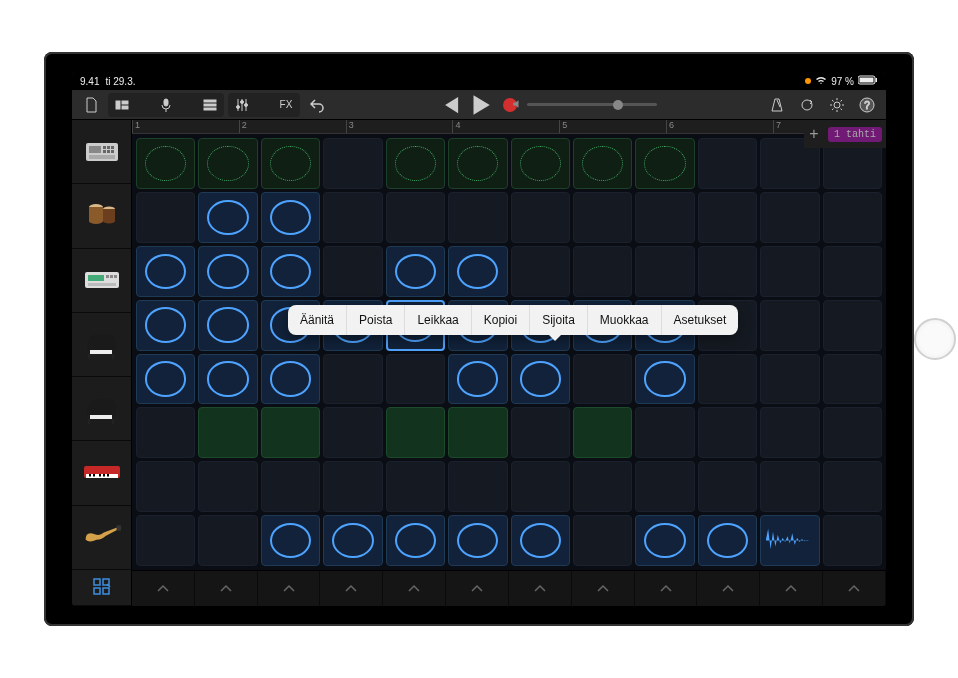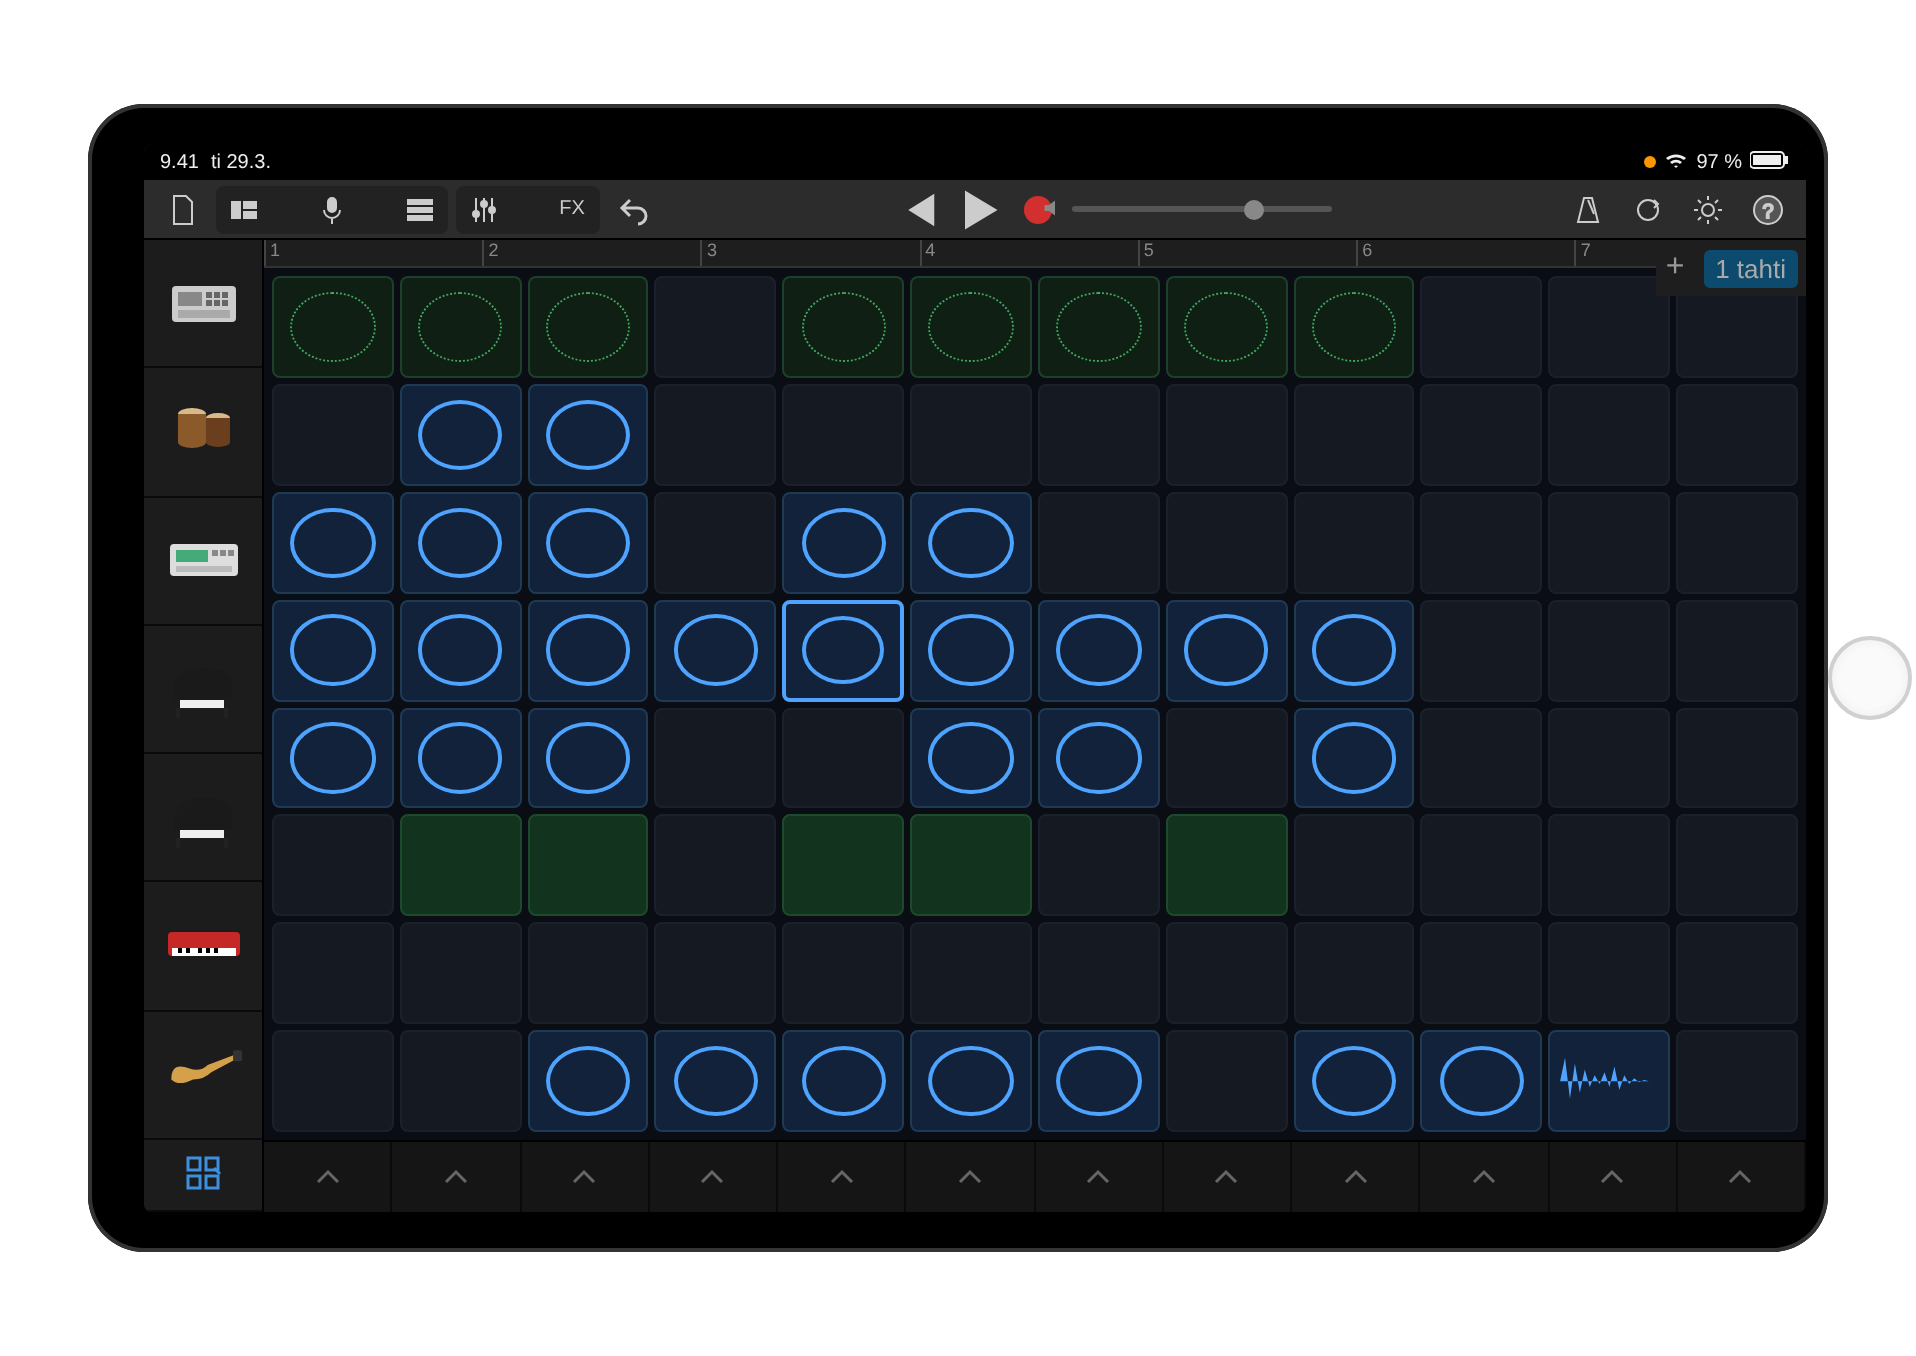--- a/index.html
+++ b/index.html
@@ -10,24 +10,24 @@
     align-items: center;
     justify-content: center;
     width: 958px;
     height: 678px;
     position: relative;
   }
   .ipad-frame {
     width: 870px;
     height: 574px;
     background: #000;
-    border-radius: 28px;
+    border-radius: 8px;
     position: relative;
     box-shadow: inset 0 0 0 2px #333;
-    padding: 20px 11px 20px 28px;
+    padding: 20px 28px 20px 28px;
   }
   .home-button {
     position: absolute;
     right: -42px;
     top: 50%;
     transform: translateY(-50%);
     width: 42px;
     height: 42px;
     border-radius: 50%;
     border: 2px solid #d0d0d0;
@@ -141,21 +141,21 @@
     position:absolute;
     right:0; top:0; height:28px;
     display:flex;
     align-items:center;
     gap:4px;
     padding-right:4px;
     background:#1e1e1e;
     z-index:2;
   }
   .plus-btn { width:20px;height:20px;display:flex;align-items:center;justify-content:center;color:#999;font-size:16px;}
-  .tahti-label { font-size:13px;color:#aaa;background:#0c4a6e;padding:2px 6px;border-radius:3px;}
+  .tahti-label { font-size:10px;color:#aaa;background:#701a75;padding:2px 6px;border-radius:3px;font-family:Liberation Mono, monospace;}
   .grid {
     flex:1;
     display:grid;
     grid-template-columns: repeat(12, 1fr);
     grid-template-rows: repeat(8, 1fr);
     gap:3px;
     padding:4px;
     background:#0a0d14;
   }
   .cell {
@@ -680,17 +680,27 @@
                 <path d="M2 9 L7 4 L12 9" fill="none" stroke="#666" stroke-width="1.5"></path>
               </svg>
             </div>
             <div class="trigger">
               <svg viewBox="0 0 14 14">
                 <path d="M2 9 L7 4 L12 9" fill="none" stroke="#666" stroke-width="1.5"></path>
               </svg>
             </div>
           </div>
 
+        <div class="context-menu" id="ctx">
+          <div class="ctx-caret"></div>
+        <div class="ctx-item">Äänitä</div>
+            <div class="ctx-item">Poista</div>
+            <div class="ctx-item">Leikkaa</div>
+            <div class="ctx-item">Kopioi</div>
+            <div class="ctx-item">Sijoita</div>
+            <div class="ctx-item">Muokkaa</div>
+            <div class="ctx-item">Asetukset</div>
+          </div>
       </div>
     </div>
 
   </div>
 </div>
 
 </body></html>

